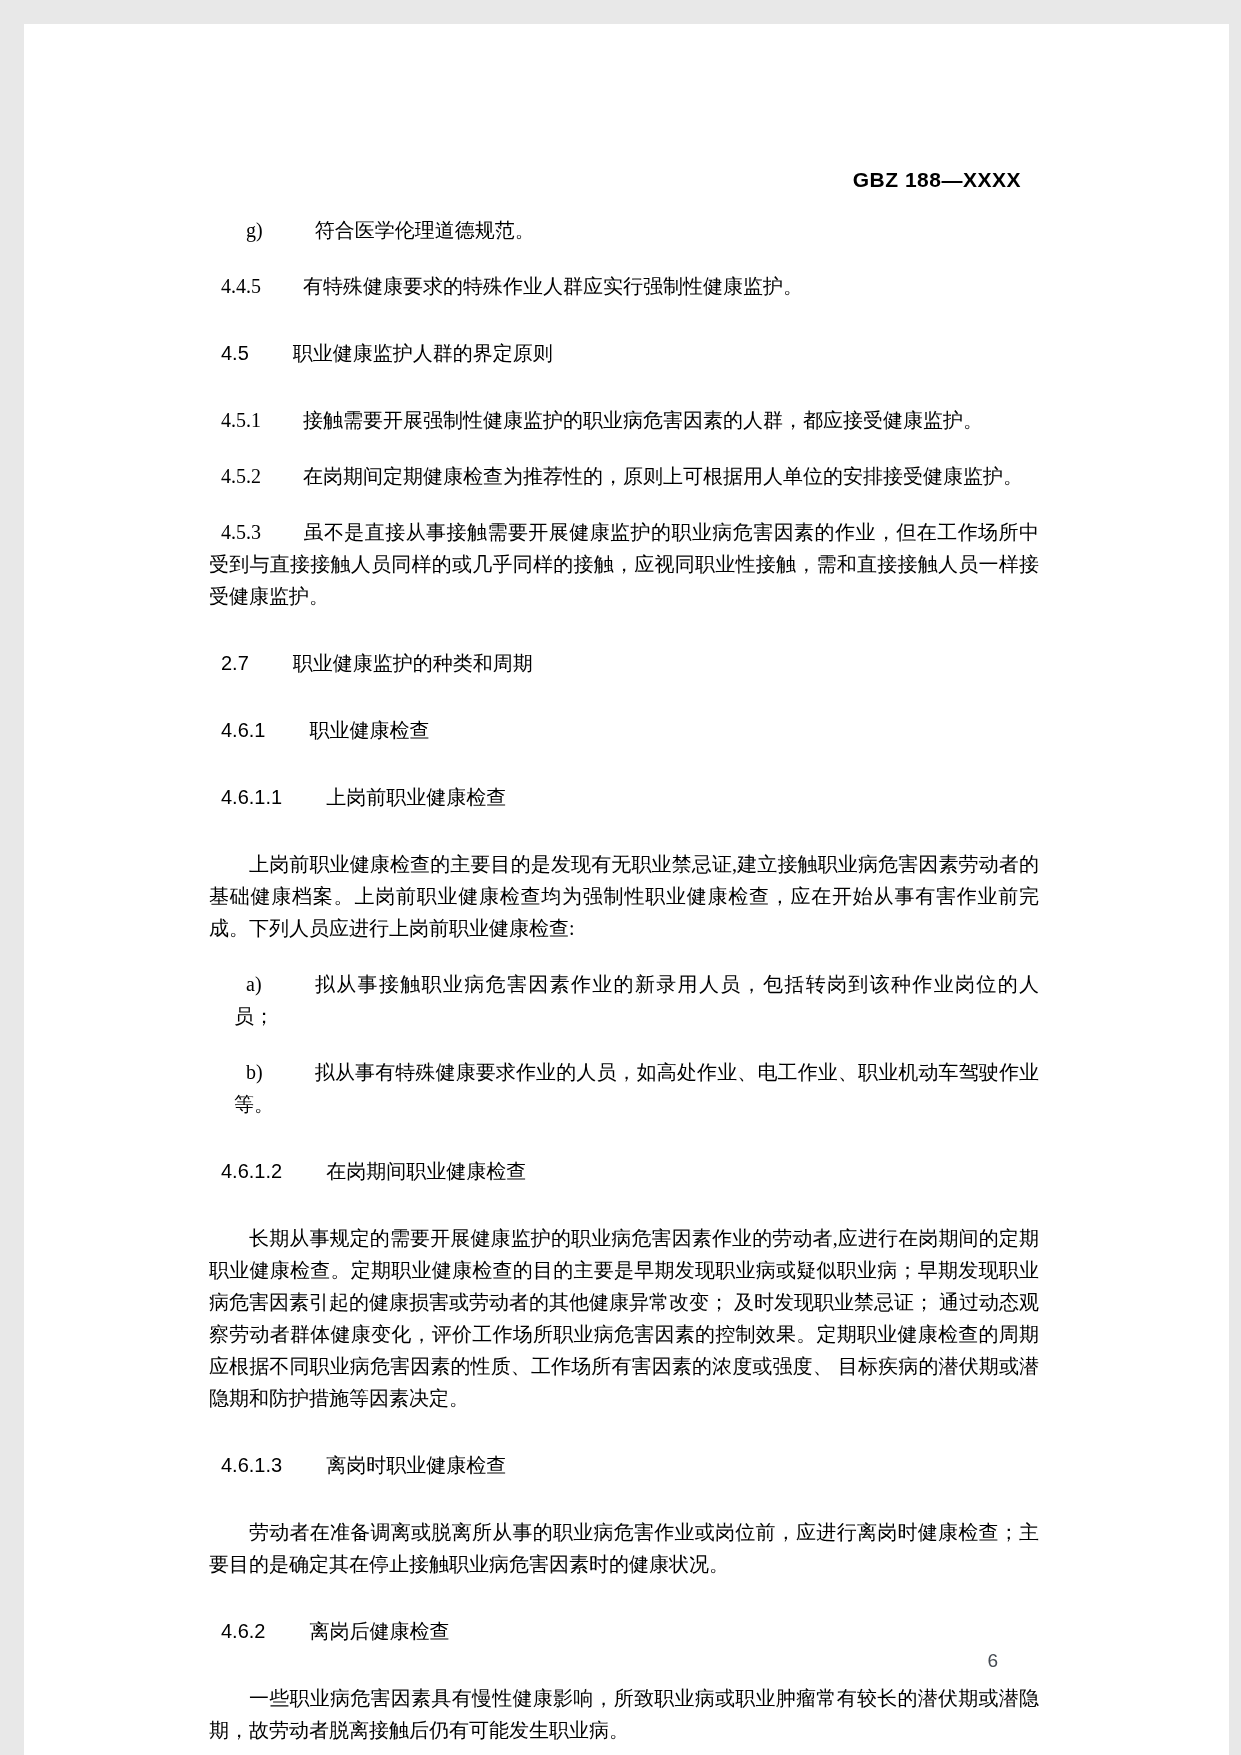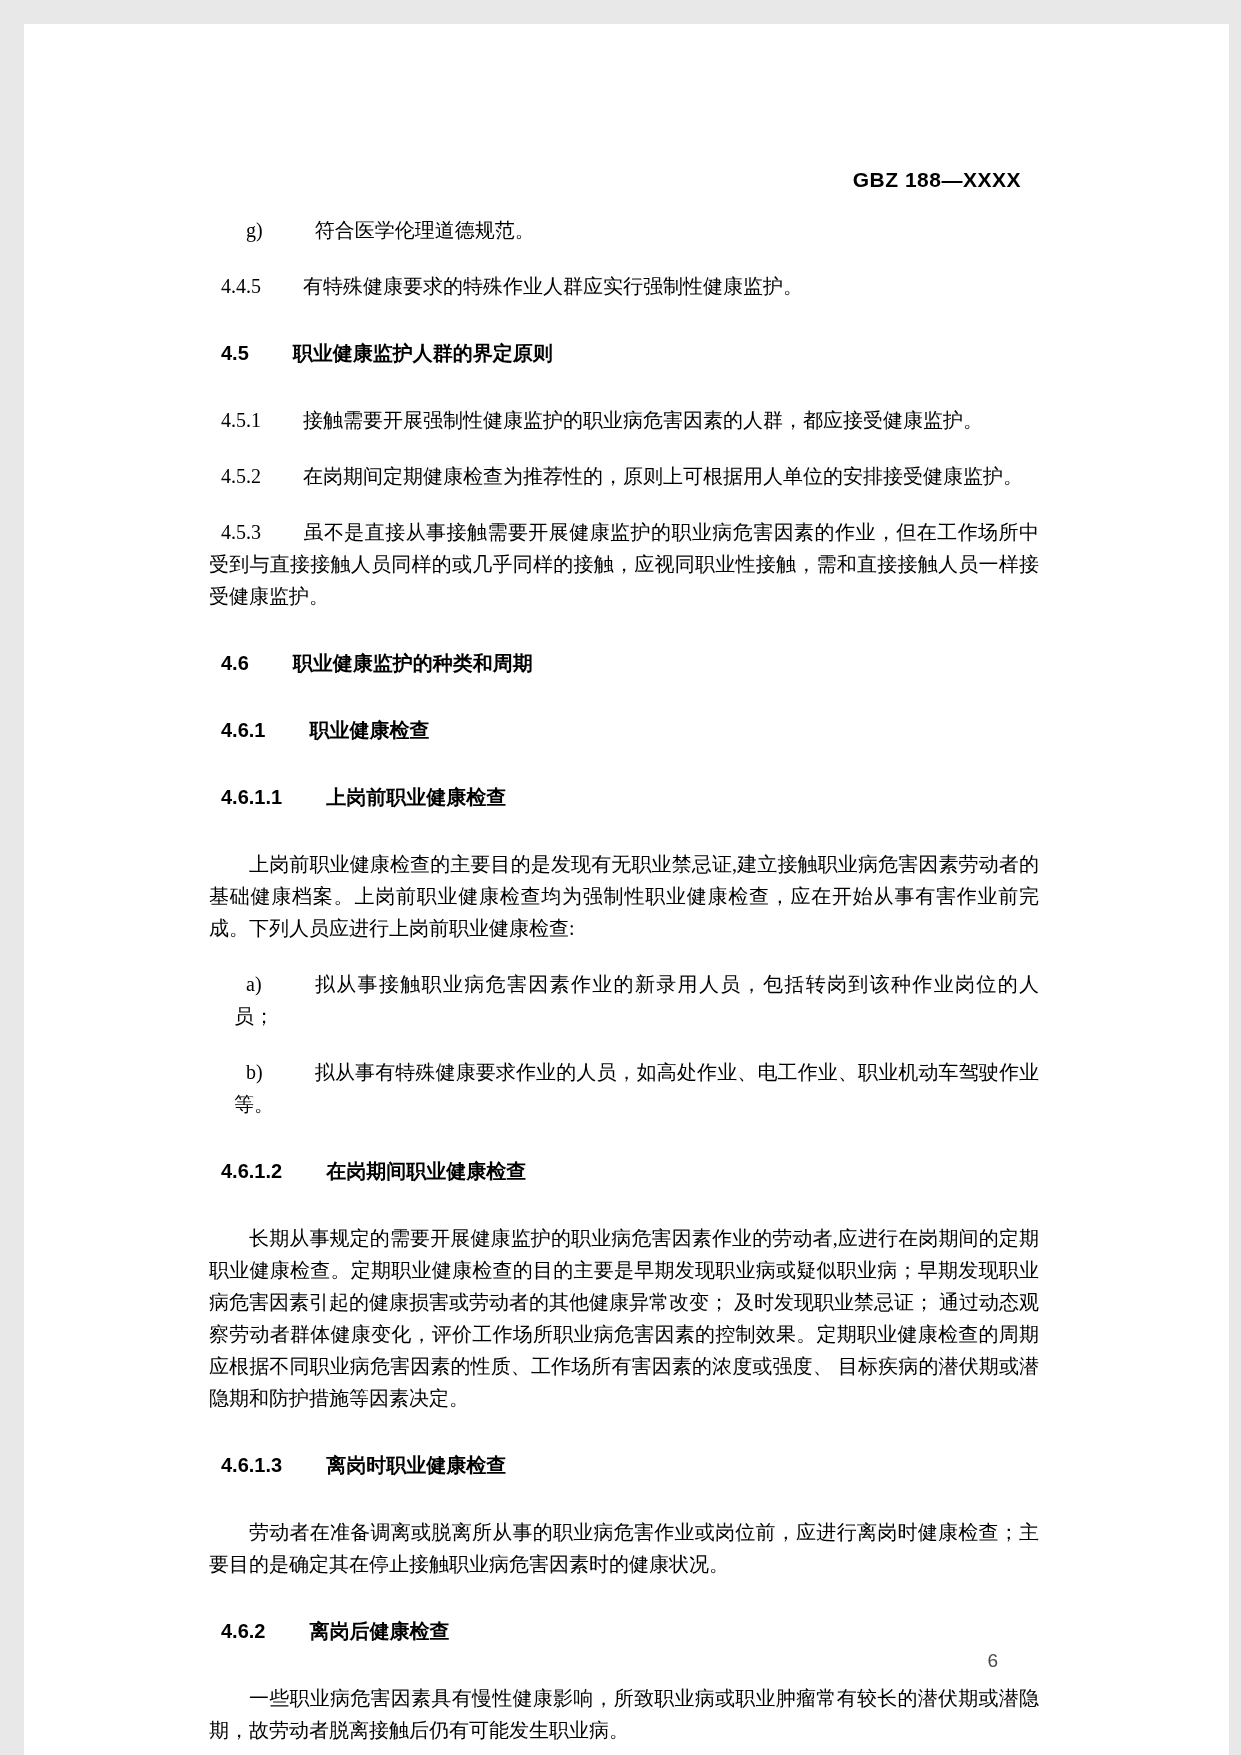--- a/index.html
+++ b/index.html
@@ -45,21 +45,21 @@
   }
   p.list-item {
     padding-left: 37px;
     text-align: justify;
   }
   .li-label {
     margin-right: 1.4em;
   }
   .heading {
     font-family: "Liberation Sans", "DejaVu Sans", sans-serif;
-    font-weight: bold;
+    font-weight: normal;
     font-size: 20px;
     line-height: 32px;
     margin: 11px 0 11px 0;
   }
   .heading .clause-num {
     margin-right: 1.0em;
   }
   .page-num {
     position: absolute;
     right: 255px;
@@ -84,21 +84,21 @@
 
     <h2 class="heading"><span class="clause-num">4.5</span><span>职业健康监护人群的界定原则</span></h2>
 
     <p class="clause"><span class="clause-num">4.5.1</span><span>接触需要开展强制性健康监护的职业病危害因素的人群，都应接受健康监护。</span></p>
 
     <p class="clause"><span class="clause-num">4.5.2</span><span>在岗期间定期健康检查为推荐性的，原则上可根据用人单位的安排接受健康监护。</span></p>
 
     <p class="clause"><span class="clause-num">4.5.3</span><span>虽不是直接从事接触需要开展健康监护的职业病危害因素的作业，但在工作场所中受到与直接接触人员同样的或几乎同样的接触，应视同职业性接触，需和直接接触人员一样接受健康监护。</span></p>
 
 
-    <h2 class="heading"><span class="clause-num">4.6</span><span>职业健康监护的种类和周期</span></h2>
+    <h2 class="heading"><span class="clause-num">2.7</span><span>职业健康监护的种类和周期</span></h2>
 
     <h3 class="heading"><span class="clause-num">4.6.1</span><span>职业健康检查</span></h3>
 
     <h4 class="heading"><span class="clause-num">4.6.1.1</span><span>上岗前职业健康检查</span></h4>
 
     <p class="body-par">上岗前职业健康检查的主要目的是发现有无职业禁忌证,建立接触职业病危害因素劳动者的基础健康档案。上岗前职业健康检查均为强制性职业健康检查，应在开始从事有害作业前完成。下列人员应进行上岗前职业健康检查:</p>
 
     <p class="list-item"><span class="li-label">a)</span><span>拟从事接触职业病危害因素作业的新录用人员，包括转岗到该种作业岗位的人员；</span></p>
 
     <p class="list-item"><span class="li-label">b)</span><span>拟从事有特殊健康要求作业的人员，如高处作业、电工作业、职业机动车驾驶作业等。</span></p>

